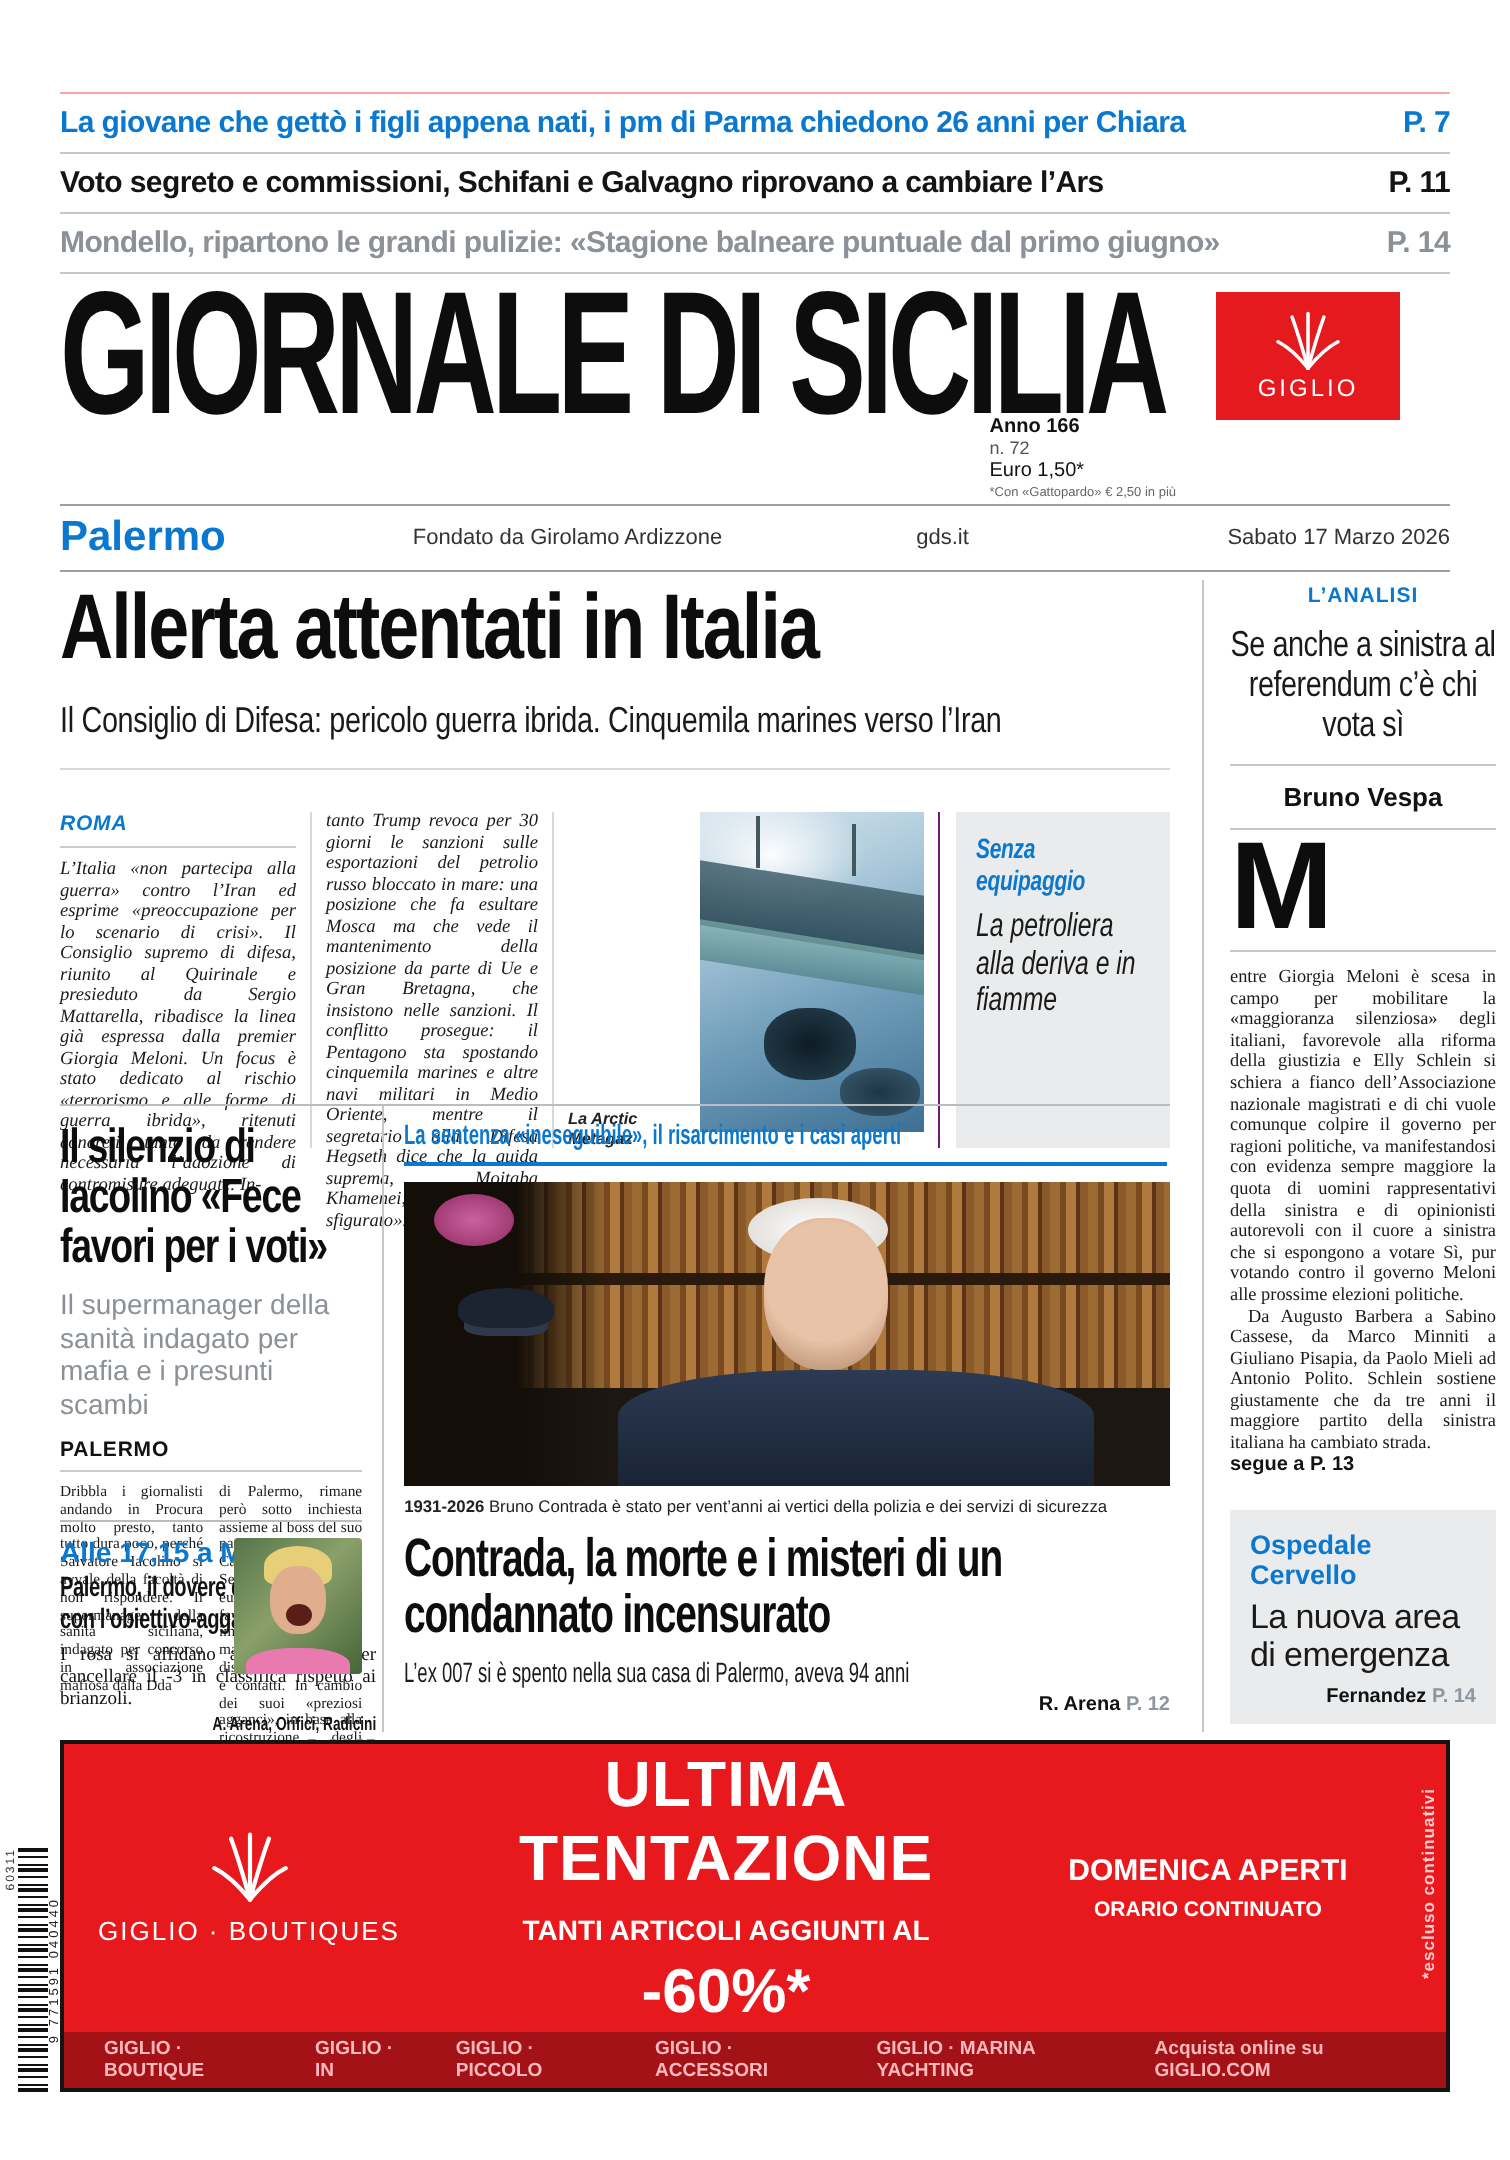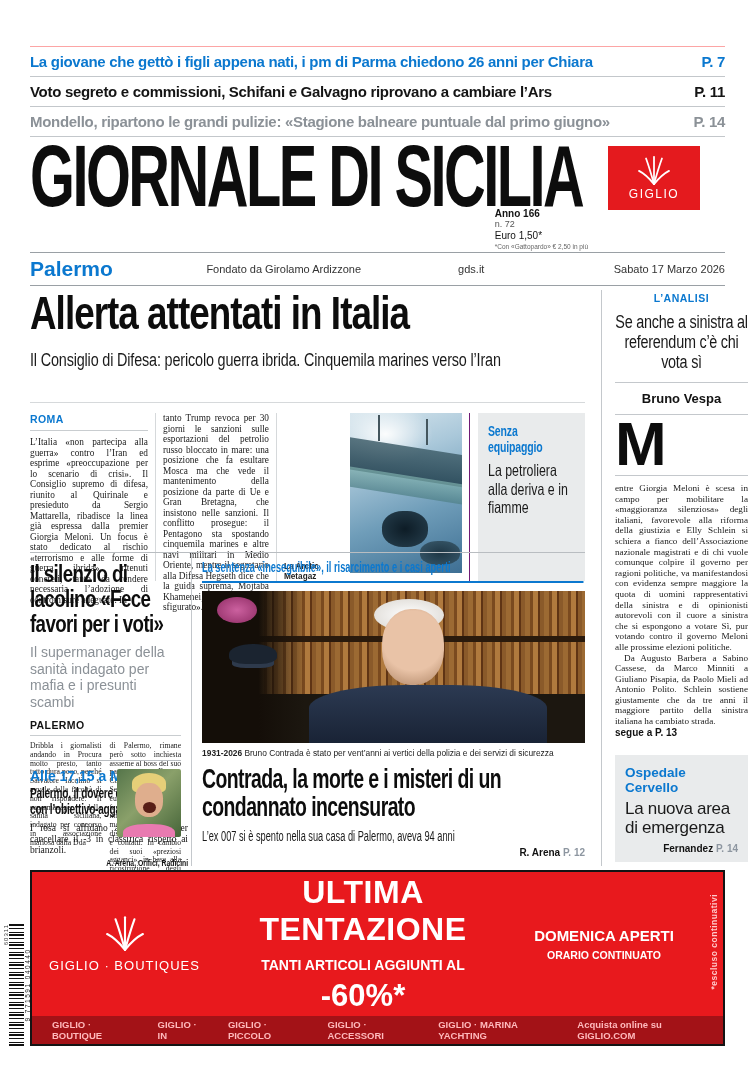--- a/index.html
+++ b/index.html
@@ -40,21 +40,21 @@
   .dl-mid{flex:1;text-align:center;font-size:11px;color:#333;}
   .dl-date{width:160px;text-align:right;font-size:11px;color:#333;}
 
   
   .main{position:absolute;left:30px;right:7px;top:290px;height:576px;display:flex;}
   .left-col{width:555px;padding-right:16px;border-right:1px solid #c4c8cc;position:relative;}
   .rail{flex:1;padding-left:13px;position:relative;}
 
   .lead-head{font-size:46px;font-weight:bold;line-height:46px;letter-spacing:-1.2px;white-space:nowrap;color:#0d0d0d;}
   .lead-sub{font-size:18px;letter-spacing:-0.2px;margin-top:14px;white-space:nowrap;color:#1a1a1a;}
-  .lead-cols{display:flex;margin-top:31px;border-top:1px solid #d6d9db;padding-top:10px;height:168px;}
+  .lead-cols{display:flex;margin-top:13px;border-top:1px solid #d6d9db;padding-top:21px;height:168px;font-style:italic;}
   .lc1{width:118px;padding-right:7px;border-right:1px solid #d6d9db;}
   .lc2{width:106px;padding:0 7px;border-right:1px solid #d6d9db;}
   .lc3{width:178px;padding:0 7px;border-right:1px solid #701a75;position:relative;}
   .lc4{flex:1;padding-left:8px;}
   .kick-sm{color:#0b78cf;font-weight:bold;font-size:10.5px;letter-spacing:0.4px;border-bottom:1px solid #c9cdd0;
            padding-bottom:5px;margin-bottom:6px;}
   .body-lead{font-size:9.3px;line-height:10.5px;}
   .pages-ref{text-align:right;font-weight:bold;font-size:9.5px;font-family:"Liberation Serif",serif;margin-top:2px;}
 
   .ship{position:absolute;right:7px;top:0;width:112px;height:160px;overflow:hidden;

